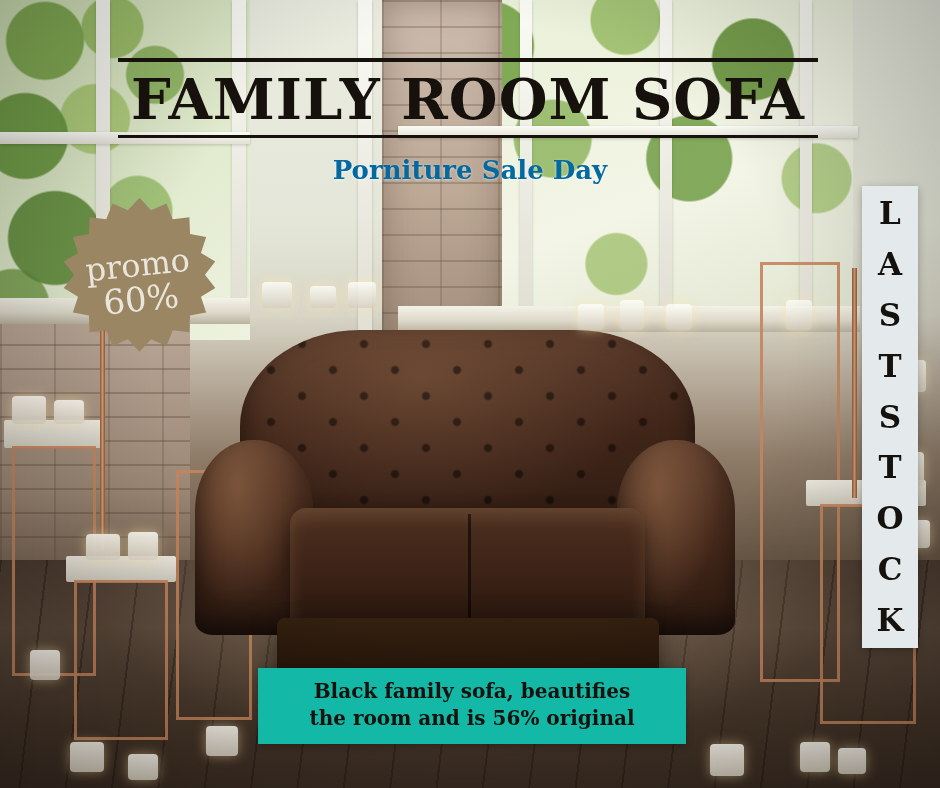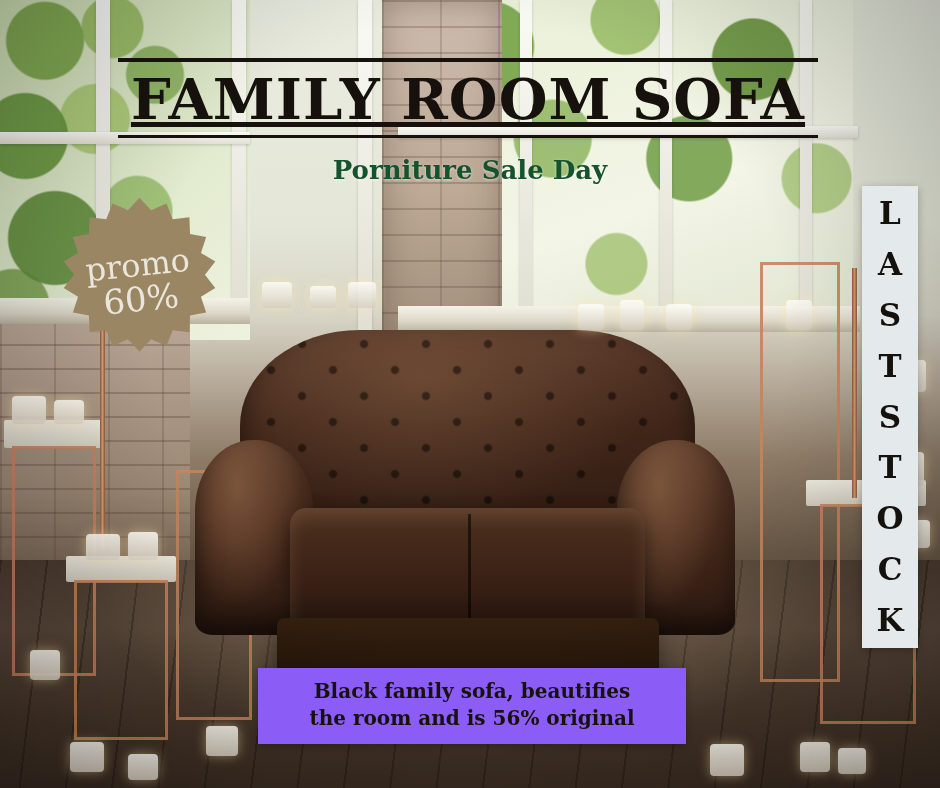--- a/index.html
+++ b/index.html
@@ -239,30 +239,29 @@
   .rule.thin { height: 3px; }
   .title {
     font-family: "DejaVu Serif", serif;
     font-weight: bold;
     font-size: 56px;
     letter-spacing: 1px;
     color: #16110c;
     line-height: 1.05;
     margin: 8px 0 6px;
     white-space: nowrap;
-    text-decoration: underline;
   }
   .subtitle {
     position: absolute;
     left: 0; right: 0; top: 155px;
     text-align: center;
     font-family: "DejaVu Serif", serif;
     font-weight: bold;
     font-size: 26px;
-    color: #14532d;
+    color: #0369a1;
     text-shadow: 0 1px 3px rgba(255,255,255,.55);
   }
 
   
   .promo {
     position: absolute;
     left: 52px; top: 196px;
     width: 175px; height: 175px;
   }
   .promo svg { display: block; }
@@ -301,21 +300,21 @@
     font-size: 31px;
     color: #15110c;
     line-height: 1;
   }
 
   
   .caption {
     position: absolute;
     left: 258px; top: 668px;
     width: 428px;
-    background: #8b5cf6;
+    background: #14b8a6;
     padding: 10px 14px 12px;
     box-sizing: border-box;
     text-align: center;
     font-family: "DejaVu Serif", serif;
     font-weight: bold;
     font-size: 20px;
     color: #17120d;
     line-height: 1.35;
     box-shadow: 0 2px 8px rgba(0,0,0,.28);
   }

